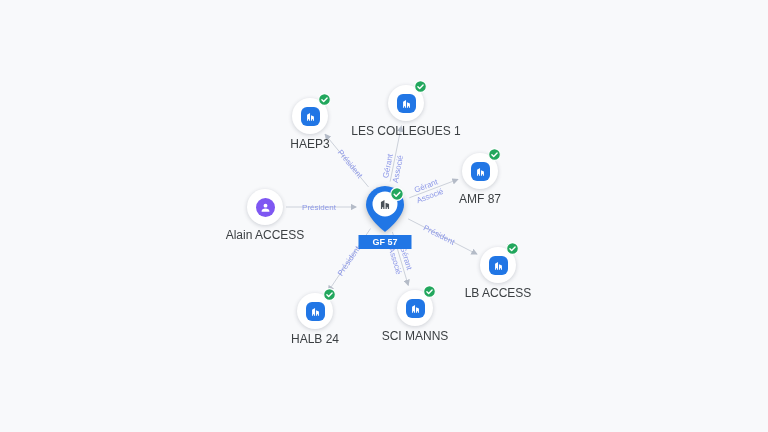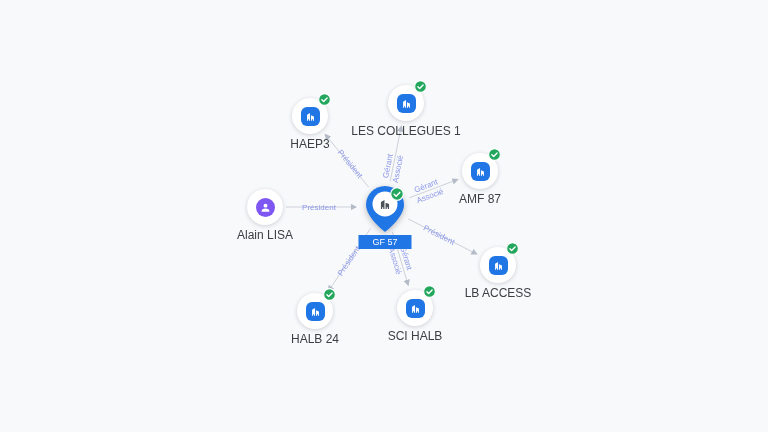--- a/index.html
+++ b/index.html
@@ -36,20 +36,21 @@
     font-size: 12px; white-space: nowrap;
   }
 
   .center .pin { position: absolute; left: -19px; top: -21px; width: 38px; height: 46px; line-height: 0; }
   .center .badge-center { position: absolute; left: 5px; top: -20px; right: auto; width: 14px; height: 14px; line-height: 0; }
   .center-label {
     position: absolute; top: 28px; left: 0;
     transform: translateX(-50%);
     font-size: 9px; padding: 2px 14px; border-radius: 0;
     white-space: nowrap;
+    font-weight: bold;
   }
 
   .edge-label {
     position: absolute;
     font-size: 8px; white-space: nowrap;
   }
 </style>
 </head>
 <body>
 
@@ -160,21 +161,21 @@
           <span class="avatar " style="background:#2176e5">
             <svg viewBox="0 0 24 24" width="11" height="11">
               <path fill="#ffffff" d="M4.5 21V8.2l6.5-3.7V21H8.8v-3H6.7v3H4.5zm8.5 0V9.5l6.5 2.6V21h-2.2v-3h-2.1v3H13z"></path>
             </svg>
           </span>
           <span class="badge"><svg viewBox="0 0 14 14" width="100%" height="100%">
               <circle cx="7" cy="7" r="6.3" fill="#22a75d" stroke="#ffffff" stroke-width="1.2"></circle>
               <path d="M4.2 7.3l1.9 1.9 3.7-3.8" stroke="#fff" stroke-width="1.5" fill="none" stroke-linecap="round" stroke-linejoin="round"></path>
             </svg></span>
         </div>
-        <div class="node-label" style="color:#3c4043">SCI HALB</div>
+        <div class="node-label" style="color:#3c4043">SCI MANNS</div>
       </div>
       <div class="node" style="left: 315px; top: 311px;">
         <div class="circle">
           <span class="avatar " style="background:#2176e5">
             <svg viewBox="0 0 24 24" width="11" height="11">
               <path fill="#ffffff" d="M4.5 21V8.2l6.5-3.7V21H8.8v-3H6.7v3H4.5zm8.5 0V9.5l6.5 2.6V21h-2.2v-3h-2.1v3H13z"></path>
             </svg>
           </span>
           <span class="badge"><svg viewBox="0 0 14 14" width="100%" height="100%">
               <circle cx="7" cy="7" r="6.3" fill="#22a75d" stroke="#ffffff" stroke-width="1.2"></circle>
@@ -184,16 +185,16 @@
         <div class="node-label" style="color:#3c4043">HALB 24</div>
       </div>
       <div class="node" style="left: 265px; top: 207px;">
         <div class="circle">
           <span class="avatar round" style="background:#7e57f2">
             <svg viewBox="0 0 24 24" width="13" height="13">
               <path fill="#ffffff" d="M12 12.2a3.6 3.6 0 1 0 0-7.2 3.6 3.6 0 0 0 0 7.2zm0 1.8c-4.2 0-7.2 2.2-7.2 4.8V20h14.4v-1.2c0-2.6-3-4.8-7.2-4.8z"></path>
             </svg>
           </span>
         </div>
-        <div class="node-label" style="color:#3c4043">Alain LISA</div>
+        <div class="node-label" style="color:#3c4043">Alain ACCESS</div>
       </div>
     </div>
 </div>
 
 </body></html>

